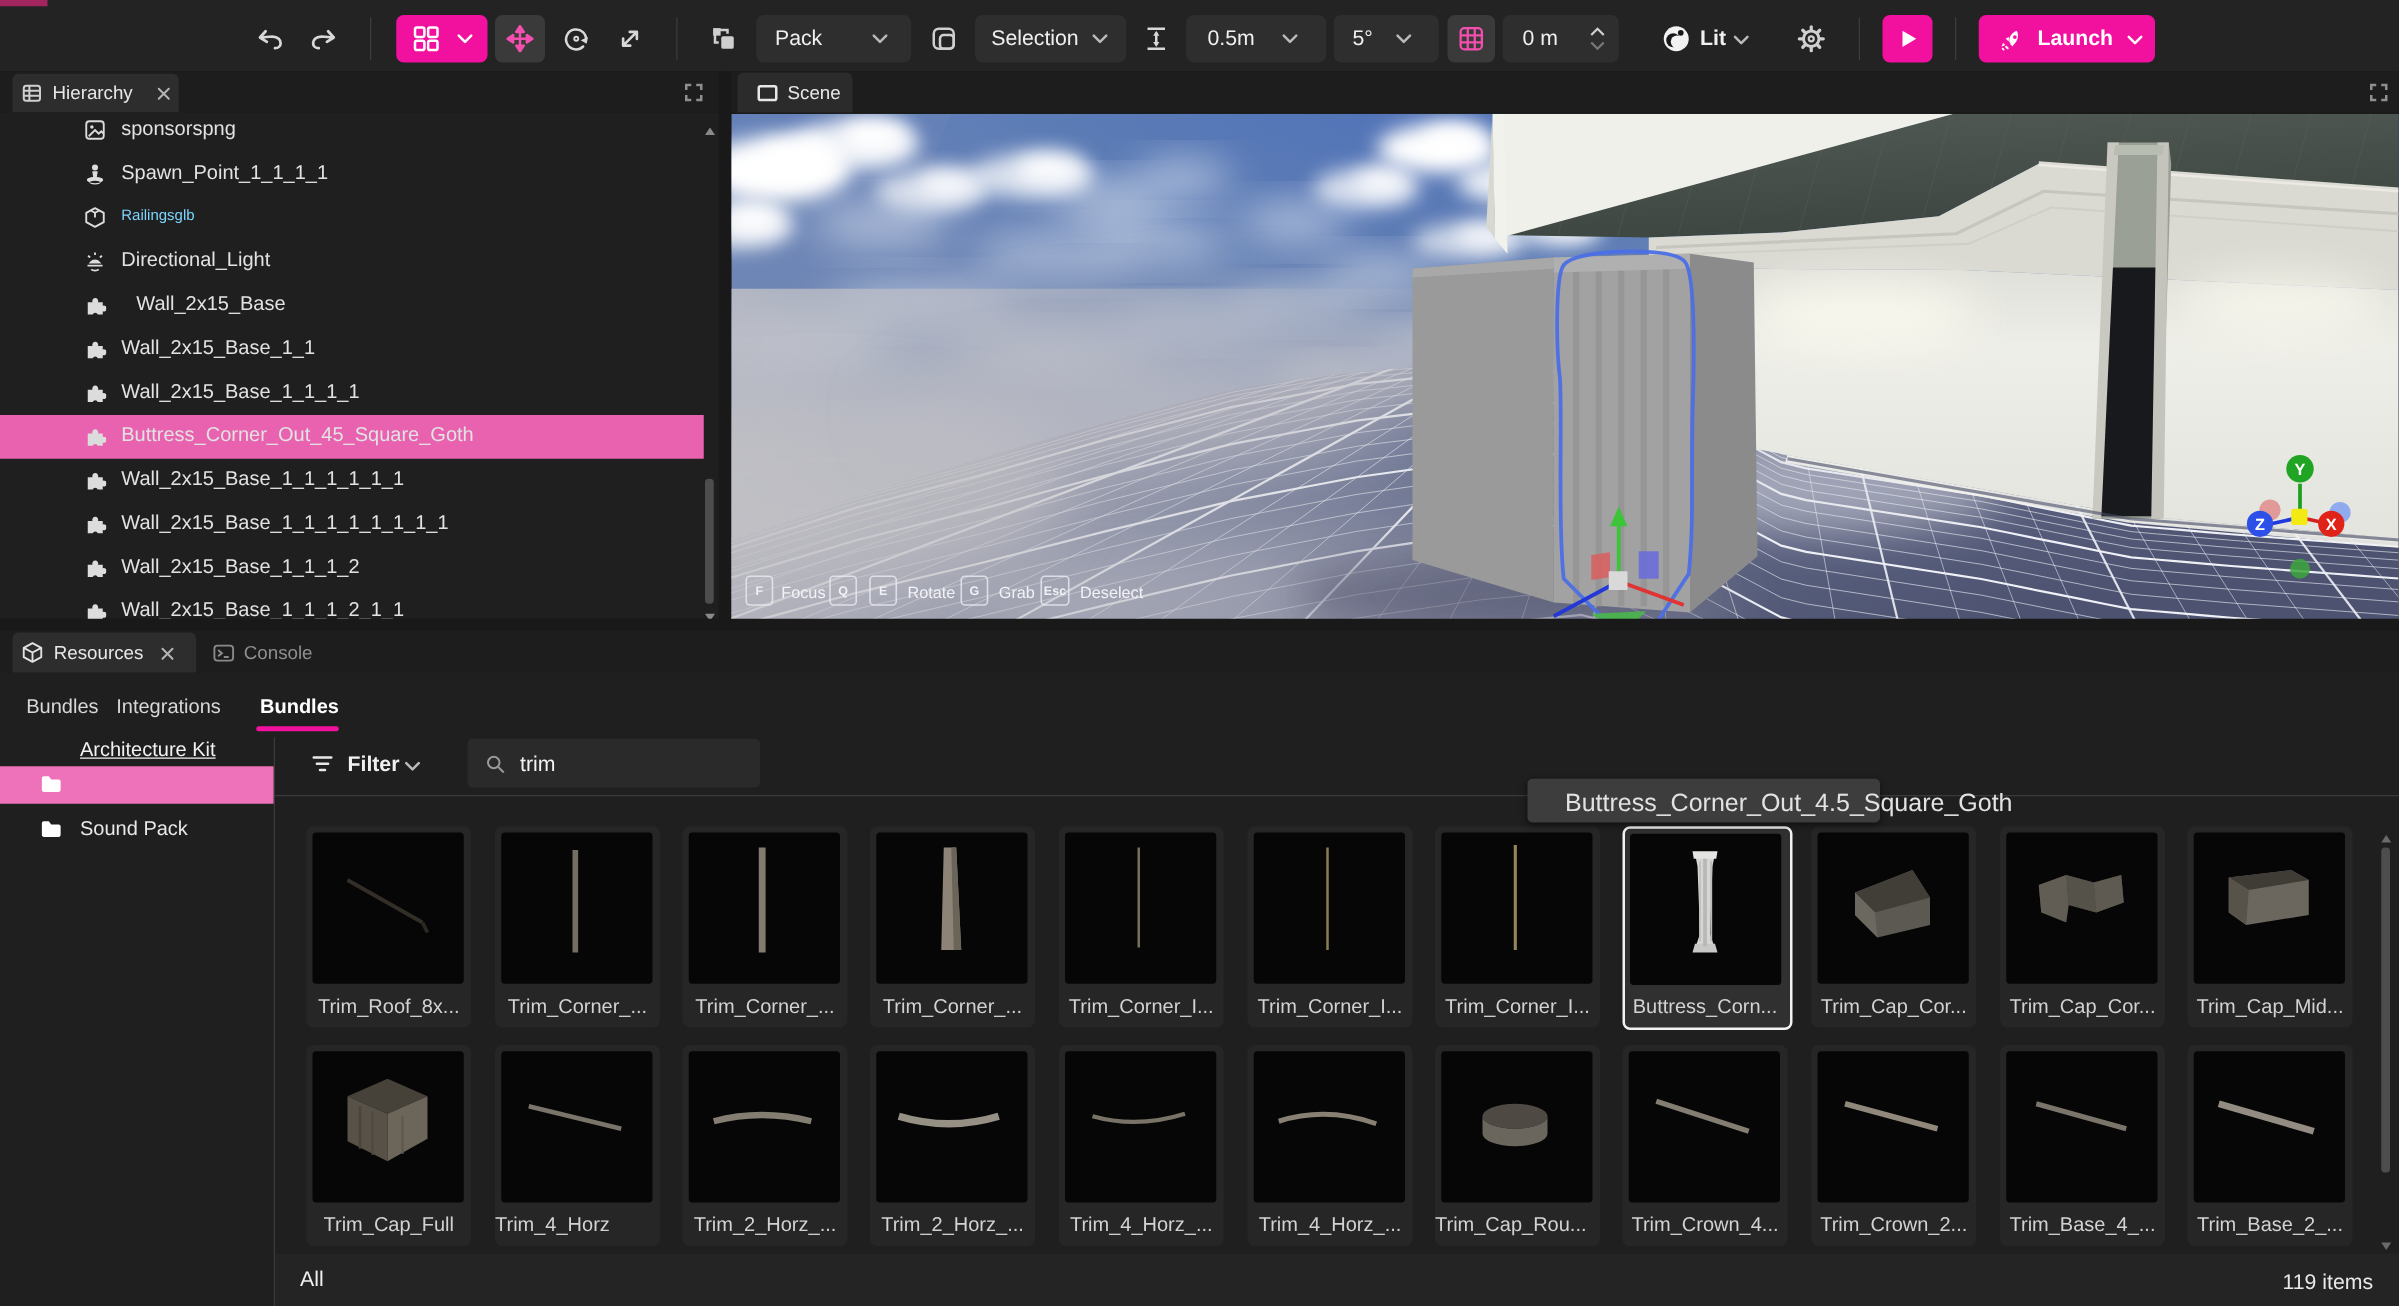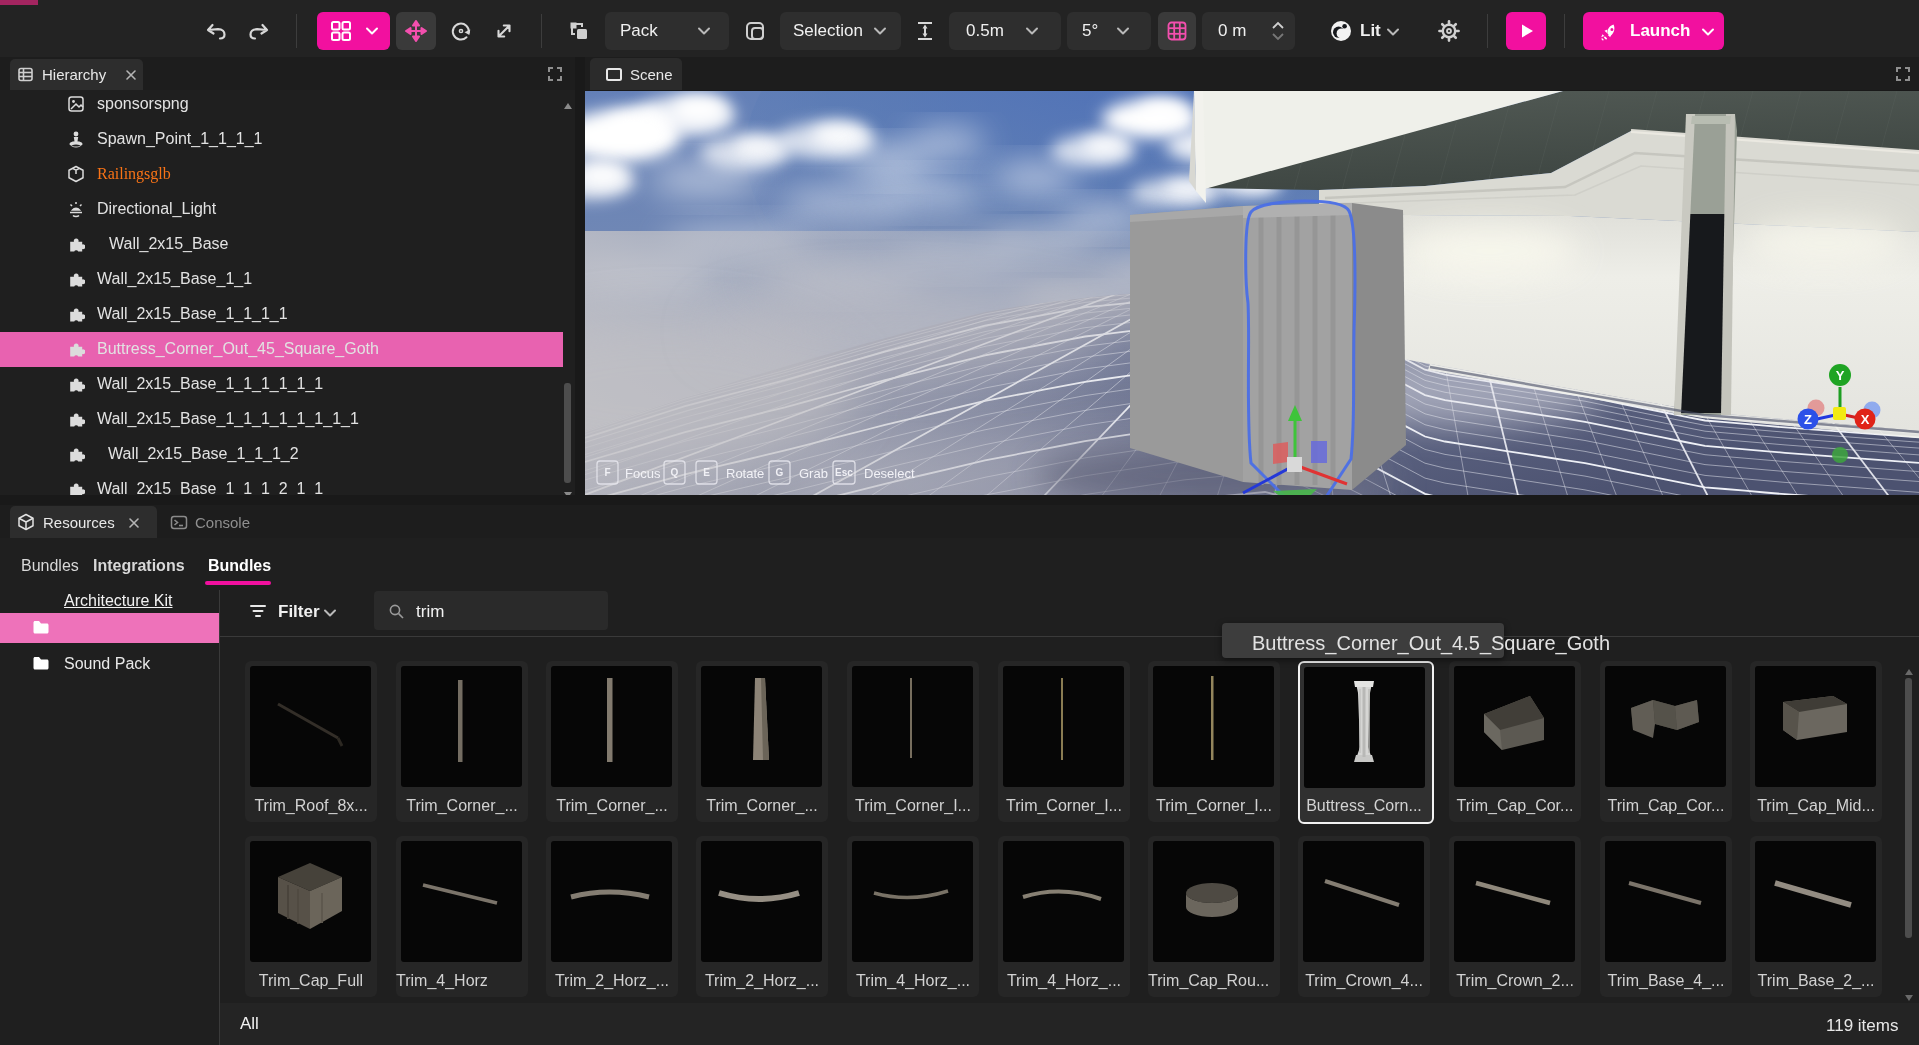--- a/index.html
+++ b/index.html
@@ -180,21 +180,21 @@
         <path d="M9,16.5 A6.5,2.6 0 1 1 9.01,16.5 Z M9,14.6 A4.3,1.5 0 1 0 9.01,14.6 Z" fill-rule="evenodd"></path>
       </g>
     </svg></div>
 <div class="txt" style="left:97px;top:130px;font-size:16px;color:#e2e2e2;font-weight:normal;">Spawn_Point_1_1_1_1</div>
 <div style="position:absolute;left:67px;top:165px;width:18px;height:18px;"><svg width="18" height="18" viewBox="0 0 18 18">
       <g stroke="#dcdcdc" stroke-width="1.5" fill="none" stroke-linejoin="round">
         <path d="M9,1.5 L16,5.25 L16,12.75 L9,16.5 L2,12.75 L2,5.25 Z"></path>
         <path d="M5.5,3.4 L9,5.2 L12.5,3.4 M9,5.2 L9,9"></path>
       </g>
     </svg></div>
-<div class="txt" style="left:97px;top:165px;font-size:16px;color:#f97316;font-weight:normal;font-family:Liberation Serif, serif;">Railingsglb</div>
+<div class="txt" style="left:97px;top:165px;font-size:12px;color:#7dd3fc;font-weight:normal;">Railingsglb</div>
 <div style="position:absolute;left:67px;top:200px;width:18px;height:18px;"><svg width="18" height="18" viewBox="0 0 18 18">
       <g stroke="#dcdcdc" stroke-width="1.5" fill="none">
         <path d="M5.5,10 A4.5,4.5 0 0 1 12.5,10 Z" fill="#dcdcdc"></path>
         <line x1="3" y1="12.5" x2="15" y2="12.5"></line>
         <line x1="9" y1="2" x2="9" y2="4"></line>
         <line x1="3.5" y1="4.5" x2="5" y2="6"></line>
         <line x1="14.5" y1="4.5" x2="13" y2="6"></line>
         <path d="M6,15.5 A3.5,2 0 0 0 12,15.5"></path>
       </g>
     </svg></div>
@@ -220,21 +220,21 @@
       <path fill="#dcdcdc" d="M3.2,6.8 L7,6.8 A2.4,2.4 0 1 1 11.4,6.8 L15.2,6.8 L15.2,9.5 A2.4,2.4 0 1 1 15.2,14 L15.2,16.6 L11.2,16.6 A2.1,2.1 0 0 0 7.2,16.6 L3.2,16.6 Z"></path>
     </svg></div>
 <div class="txt" style="left:97px;top:375px;font-size:16px;color:#e2e2e2;font-weight:normal;">Wall_2x15_Base_1_1_1_1_1_1</div>
 <div style="position:absolute;left:67px;top:410px;width:18px;height:18px;"><svg width="18" height="18" viewBox="0 0 18 18">
       <path fill="#dcdcdc" d="M3.2,6.8 L7,6.8 A2.4,2.4 0 1 1 11.4,6.8 L15.2,6.8 L15.2,9.5 A2.4,2.4 0 1 1 15.2,14 L15.2,16.6 L11.2,16.6 A2.1,2.1 0 0 0 7.2,16.6 L3.2,16.6 Z"></path>
     </svg></div>
 <div class="txt" style="left:97px;top:410px;font-size:16px;color:#e2e2e2;font-weight:normal;">Wall_2x15_Base_1_1_1_1_1_1_1_1</div>
 <div style="position:absolute;left:67px;top:445px;width:18px;height:18px;"><svg width="18" height="18" viewBox="0 0 18 18">
       <path fill="#dcdcdc" d="M3.2,6.8 L7,6.8 A2.4,2.4 0 1 1 11.4,6.8 L15.2,6.8 L15.2,9.5 A2.4,2.4 0 1 1 15.2,14 L15.2,16.6 L11.2,16.6 A2.1,2.1 0 0 0 7.2,16.6 L3.2,16.6 Z"></path>
     </svg></div>
-<div class="txt" style="left:97px;top:445px;font-size:16px;color:#e2e2e2;font-weight:normal;margin-left:11px;">Wall_2x15_Base_1_1_1_2</div>
+<div class="txt" style="left:97px;top:445px;font-size:16px;color:#e2e2e2;font-weight:normal;">Wall_2x15_Base_1_1_1_2</div>
 <div style="position:absolute;left:67px;top:480px;width:18px;height:18px;"><svg width="18" height="18" viewBox="0 0 18 18">
       <path fill="#dcdcdc" d="M3.2,6.8 L7,6.8 A2.4,2.4 0 1 1 11.4,6.8 L15.2,6.8 L15.2,9.5 A2.4,2.4 0 1 1 15.2,14 L15.2,16.6 L11.2,16.6 A2.1,2.1 0 0 0 7.2,16.6 L3.2,16.6 Z"></path>
     </svg></div>
 <div class="txt" style="left:97px;top:480px;font-size:16px;color:#e2e2e2;font-weight:normal;">Wall_2x15_Base_1_1_1_2_1_1</div>
 <div class="abs" style="left:563px;top:95px;width:12px;height:400px"></div>
 <div class="abs" style="left:564px;top:383px;width:7px;height:100px;background:#4d4d4d;border-radius:3px"></div>
 <div class="abs" style="left:563px;top:96px"><svg width="10" height="8" viewBox="0 0 10 8">
       <path d="M1,7 L5,1 L9,7 Z" fill="#8a8a8a"></path>
     </svg></div>
 <div class="abs" style="left:563px;top:485px"><svg width="10" height="8" viewBox="0 0 10 8">
@@ -512,21 +512,21 @@
 <div style="position:absolute;left:127px;top:516px;width:14px;height:14px;"><svg width="14" height="14" viewBox="0 0 14 14">
       <path d="M3,3 L11,11 M11,3 L3,11" stroke="#b5b5b5" stroke-width="1.6" stroke-linecap="round"></path>
     </svg></div>
 <div style="position:absolute;left:170px;top:514px;width:18px;height:17px;"><svg width="18" height="17" viewBox="0 0 18 17">
       <rect x="1.5" y="2.5" width="15" height="12" rx="2.5" fill="none" stroke="#8a8a8a" stroke-width="1.5"></rect>
       <path d="M4.5,6 L7.5,8.5 L4.5,11" stroke="#8a8a8a" stroke-width="1.6" fill="none"></path>
       <line x1="9" y1="11.5" x2="13" y2="11.5" stroke="#8a8a8a" stroke-width="1.6"></line>
     </svg></div>
 <div class="txt" style="left:195px;top:514px;font-size:15px;color:#8f8f8f;font-weight:normal;">Console</div>
 <div class="txt" style="left:21px;top:557px;font-size:16px;color:#d8d8d8;font-weight:normal;">Bundles</div>
-<div class="txt" style="left:93px;top:557px;font-size:16px;color:#d8d8d8;font-weight:bold;">Integrations</div>
+<div class="txt" style="left:93px;top:557px;font-size:16px;color:#d8d8d8;font-weight:normal;">Integrations</div>
 <div class="txt" style="left:208px;top:557px;font-size:16px;color:#fff;font-weight:bold;">Bundles</div>
 <div class="abs" style="left:205px;top:581px;width:66px;height:4px;background:#f2109f;border-radius:2px"></div>
 <div class="abs" style="left:0px;top:613px;width:219px;height:30px;background:#ee72ba"></div>
 <div style="position:absolute;left:32px;top:619px;width:18px;height:17px;"><svg width="18" height="17" viewBox="0 0 18 17">
       <path fill="#fff" d="M1.5,3.5 C1.5,2.7 2.2,2 3,2 L7,2 L9,4.5 L15,4.5 C15.8,4.5 16.5,5.2 16.5,6 L16.5,13 C16.5,13.8 15.8,14.5 15,14.5 L3,14.5 C2.2,14.5 1.5,13.8 1.5,13 Z"></path>
     </svg></div>
 <div class="txt" style="left:64px;top:592px;font-size:16px;color:#f2f2f2;font-weight:normal;text-decoration:underline;">Architecture Kit</div>
 <div style="position:absolute;left:32px;top:655px;width:18px;height:17px;"><svg width="18" height="17" viewBox="0 0 18 17">
       <path fill="#fff" d="M1.5,3.5 C1.5,2.7 2.2,2 3,2 L7,2 L9,4.5 L15,4.5 C15.8,4.5 16.5,5.2 16.5,6 L16.5,13 C16.5,13.8 15.8,14.5 15,14.5 L3,14.5 C2.2,14.5 1.5,13.8 1.5,13 Z"></path>
     </svg></div>

